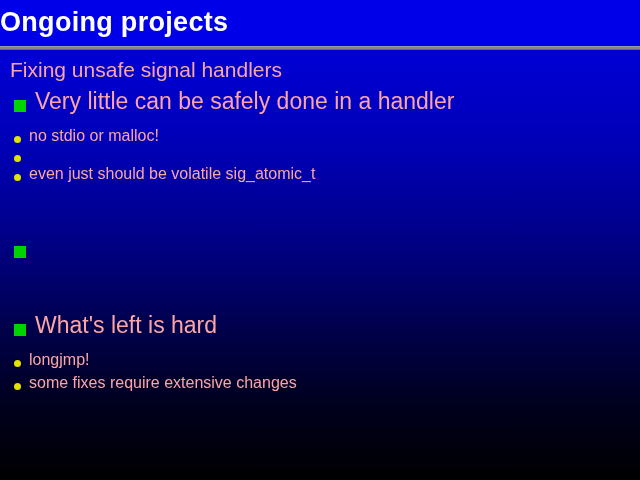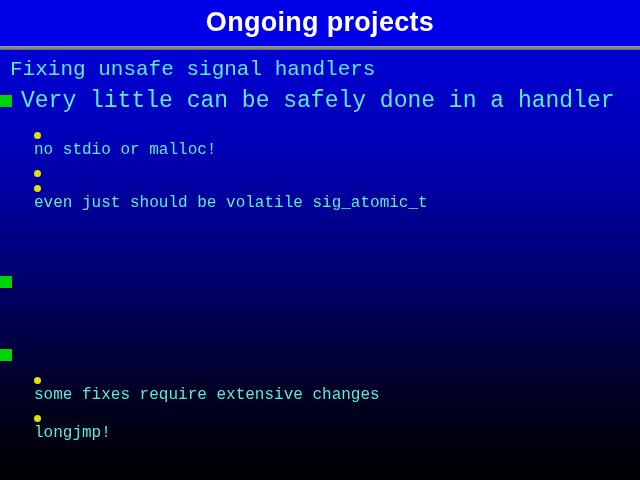--- a/index.html
+++ b/index.html
@@ -40,21 +40,21 @@
     top: 0;
     width: 640px;
     height: 46px;
     background: #0000e8;
   }
   #title-text {
     position: absolute;
     left: 0;
     top: 5px;
     width: 640px;
-    text-align: center;
+    text-align: left;
     color: #ffffff;
     font-size: 27px;
     font-weight: bold;
     letter-spacing: 0.3px;
     line-height: 34px;
     white-space: nowrap;
   }
   #title-rule {
     position: absolute;
     left: 0;
@@ -72,54 +72,53 @@
     position: absolute;
     left: 0;
     top: 56px;
     width: 640px;
     height: 424px;
   }
 
   .line {
     position: relative;
     display: flex;
-    align-items: flex-start;
-    color: #5eead4;
+    align-items: center;
+    color: #fca5a5;
     white-space: nowrap;
-    font-family: Liberation Mono, monospace;
   }
 
   
   .lvl0 {
     padding-left: 10px;
     font-size: 21px;
     line-height: 28px;
     margin-bottom: 2px;
   }
 
   
   .lvl1 {
+    padding-left: 14px;
     font-size: 23px;
     line-height: 30px;
   }
   .lvl1 .bullet {
     width: 12px;
     height: 12px;
     background: #00d400;
     margin-top: 9px;
     margin-right: 9px;
     flex: 0 0 auto;
   }
 
   
   .lvl2 {
-    padding-left: 34px;
+    padding-left: 14px;
     font-size: 16px;
     line-height: 23px;
-    flex-direction: column;
   }
   .lvl2 .bullet {
     width: 7px;
     height: 7px;
     background: #e3e300;
     border-radius: 50%;
     margin-top: 8px;
     margin-right: 8px;
     flex: 0 0 auto;
   }
@@ -173,28 +172,29 @@
 
     <div class="line lvl1">
       <span class="bullet"></span>
     </div>
 
     <div class="gap-md"></div>
     <div class="gap-md"></div>
 
     <div class="line lvl1">
       <span class="bullet"></span>
+      <span class="label">What's left is hard</span>
     </div>
 
     <div class="gap-sm"></div>
 
     <div class="line lvl2">
       <span class="bullet"></span>
+      <span class="label">longjmp!</span>
+    </div>
+
+    <div class="line lvl2">
+      <span class="bullet"></span>
       <span class="label">some fixes require extensive changes</span>
-    </div>
-
-    <div class="line lvl2">
-      <span class="bullet"></span>
-      <span class="label">longjmp!</span>
     </div>
 
   </div>
 </div>
 
 </body></html>

